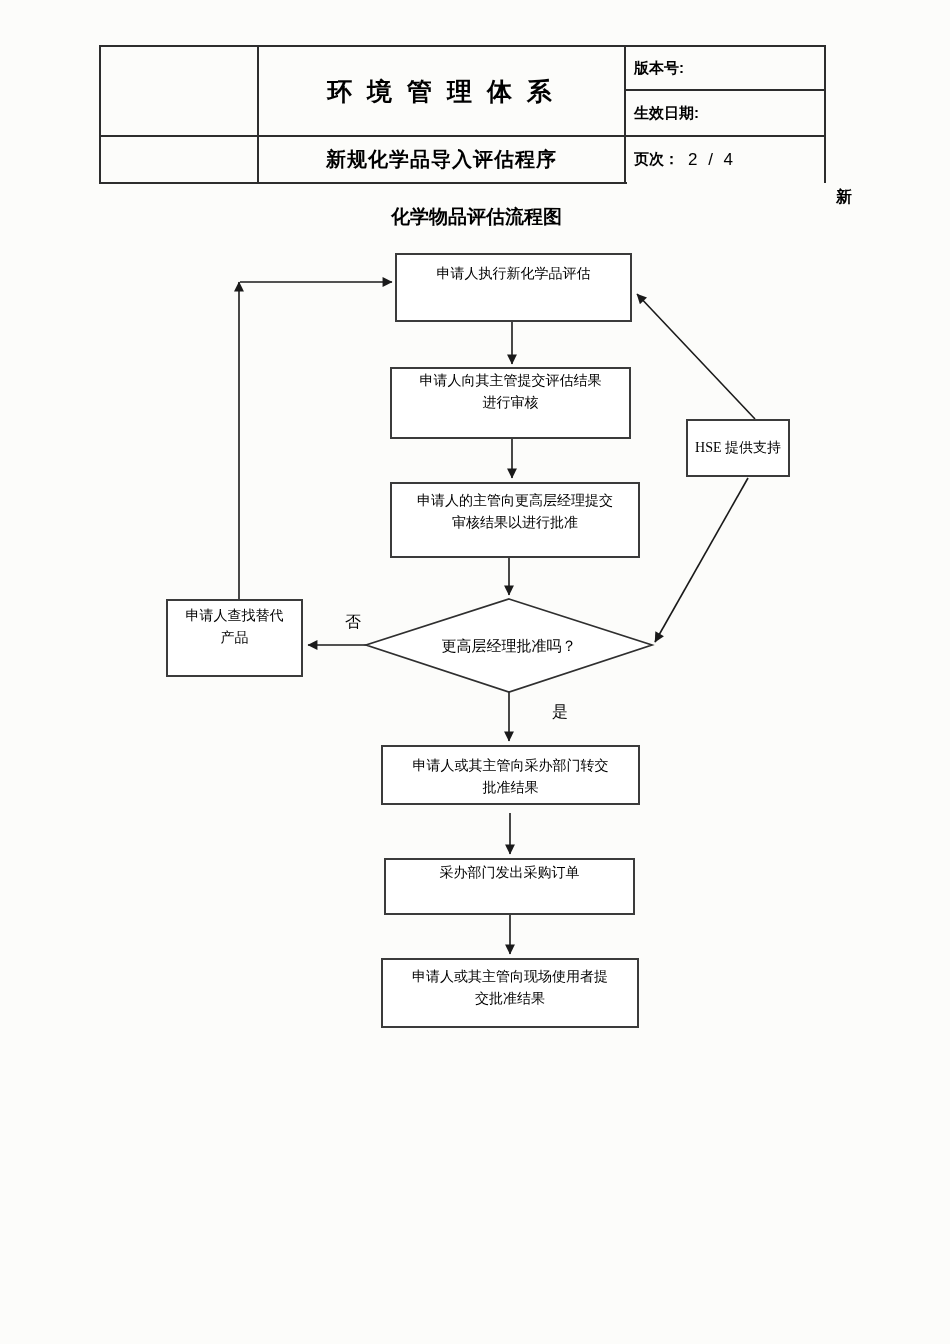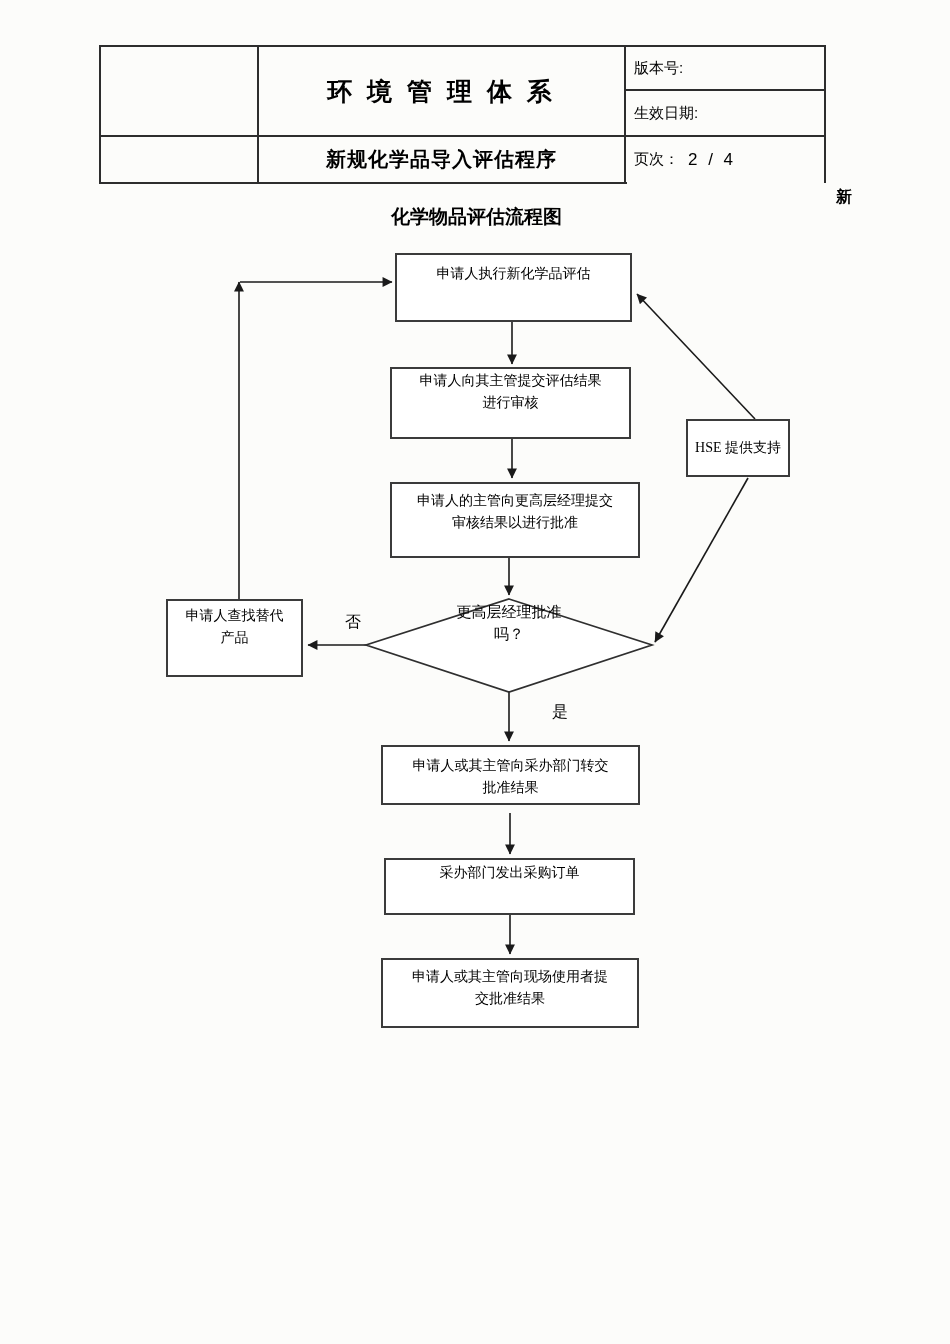--- a/index.html
+++ b/index.html
@@ -9,35 +9,35 @@
     font-family:"Liberation Sans","DejaVu Sans",sans-serif;
     overflow:hidden;
   }
   
   .tline { position:absolute; background:#2d2d2d; z-index:2; }
   .cell  { position:absolute; z-index:3; box-sizing:border-box; }
   .c-center { display:flex; align-items:center; justify-content:center; text-align:center; }
   .c-left   { display:flex; align-items:center; }
   .sys-title { font-weight:bold; font-size:25px; letter-spacing:4px; }
   .doc-title { font-weight:bold; font-size:20px; letter-spacing:1px; }
-  .small-bold { font-weight:normal; font-size:15px; }
+  .small-bold { font-weight:bold; font-size:15px; }
   .page-val { font-size:17px; letter-spacing:3px; margin-left:9px; }
   .flow-title { position:absolute; left:391px; top:204px; width:180px; font-weight:bold; font-size:19px; z-index:3; }
   .overflow-char { position:absolute; left:836px; top:187px; font-weight:bold; font-size:16px; z-index:3; }
   
   .overlay { position:absolute; left:0; top:0; width:950px; height:1344px; z-index:1; }
   .node {
     position:absolute; z-index:2; background:#ffffff;
     border:2px solid #3b3b3b; box-sizing:border-box;
     text-align:center; font-family:"Liberation Serif","DejaVu Serif",serif;
     font-size:14px; line-height:22px;
   }
   .dtext {
-    position:absolute; z-index:2; display:flex; flex-direction:column;
-    align-items:center; justify-content:flex-start; text-align:center;
+    position:absolute; z-index:2; display:flex; flex-direction:row;
+    align-items:center; justify-content:center; text-align:center;
     font-family:"Liberation Serif","DejaVu Serif",serif;
     font-size:15px; line-height:22px;
   }
   .edge-label {
     position:absolute; z-index:3;
     font-family:"Liberation Serif","DejaVu Serif",serif; font-size:16px;
   }
   .conn { stroke:#1a1a1a; stroke-width:1.6; fill:none; }
 </style>
 </head>

